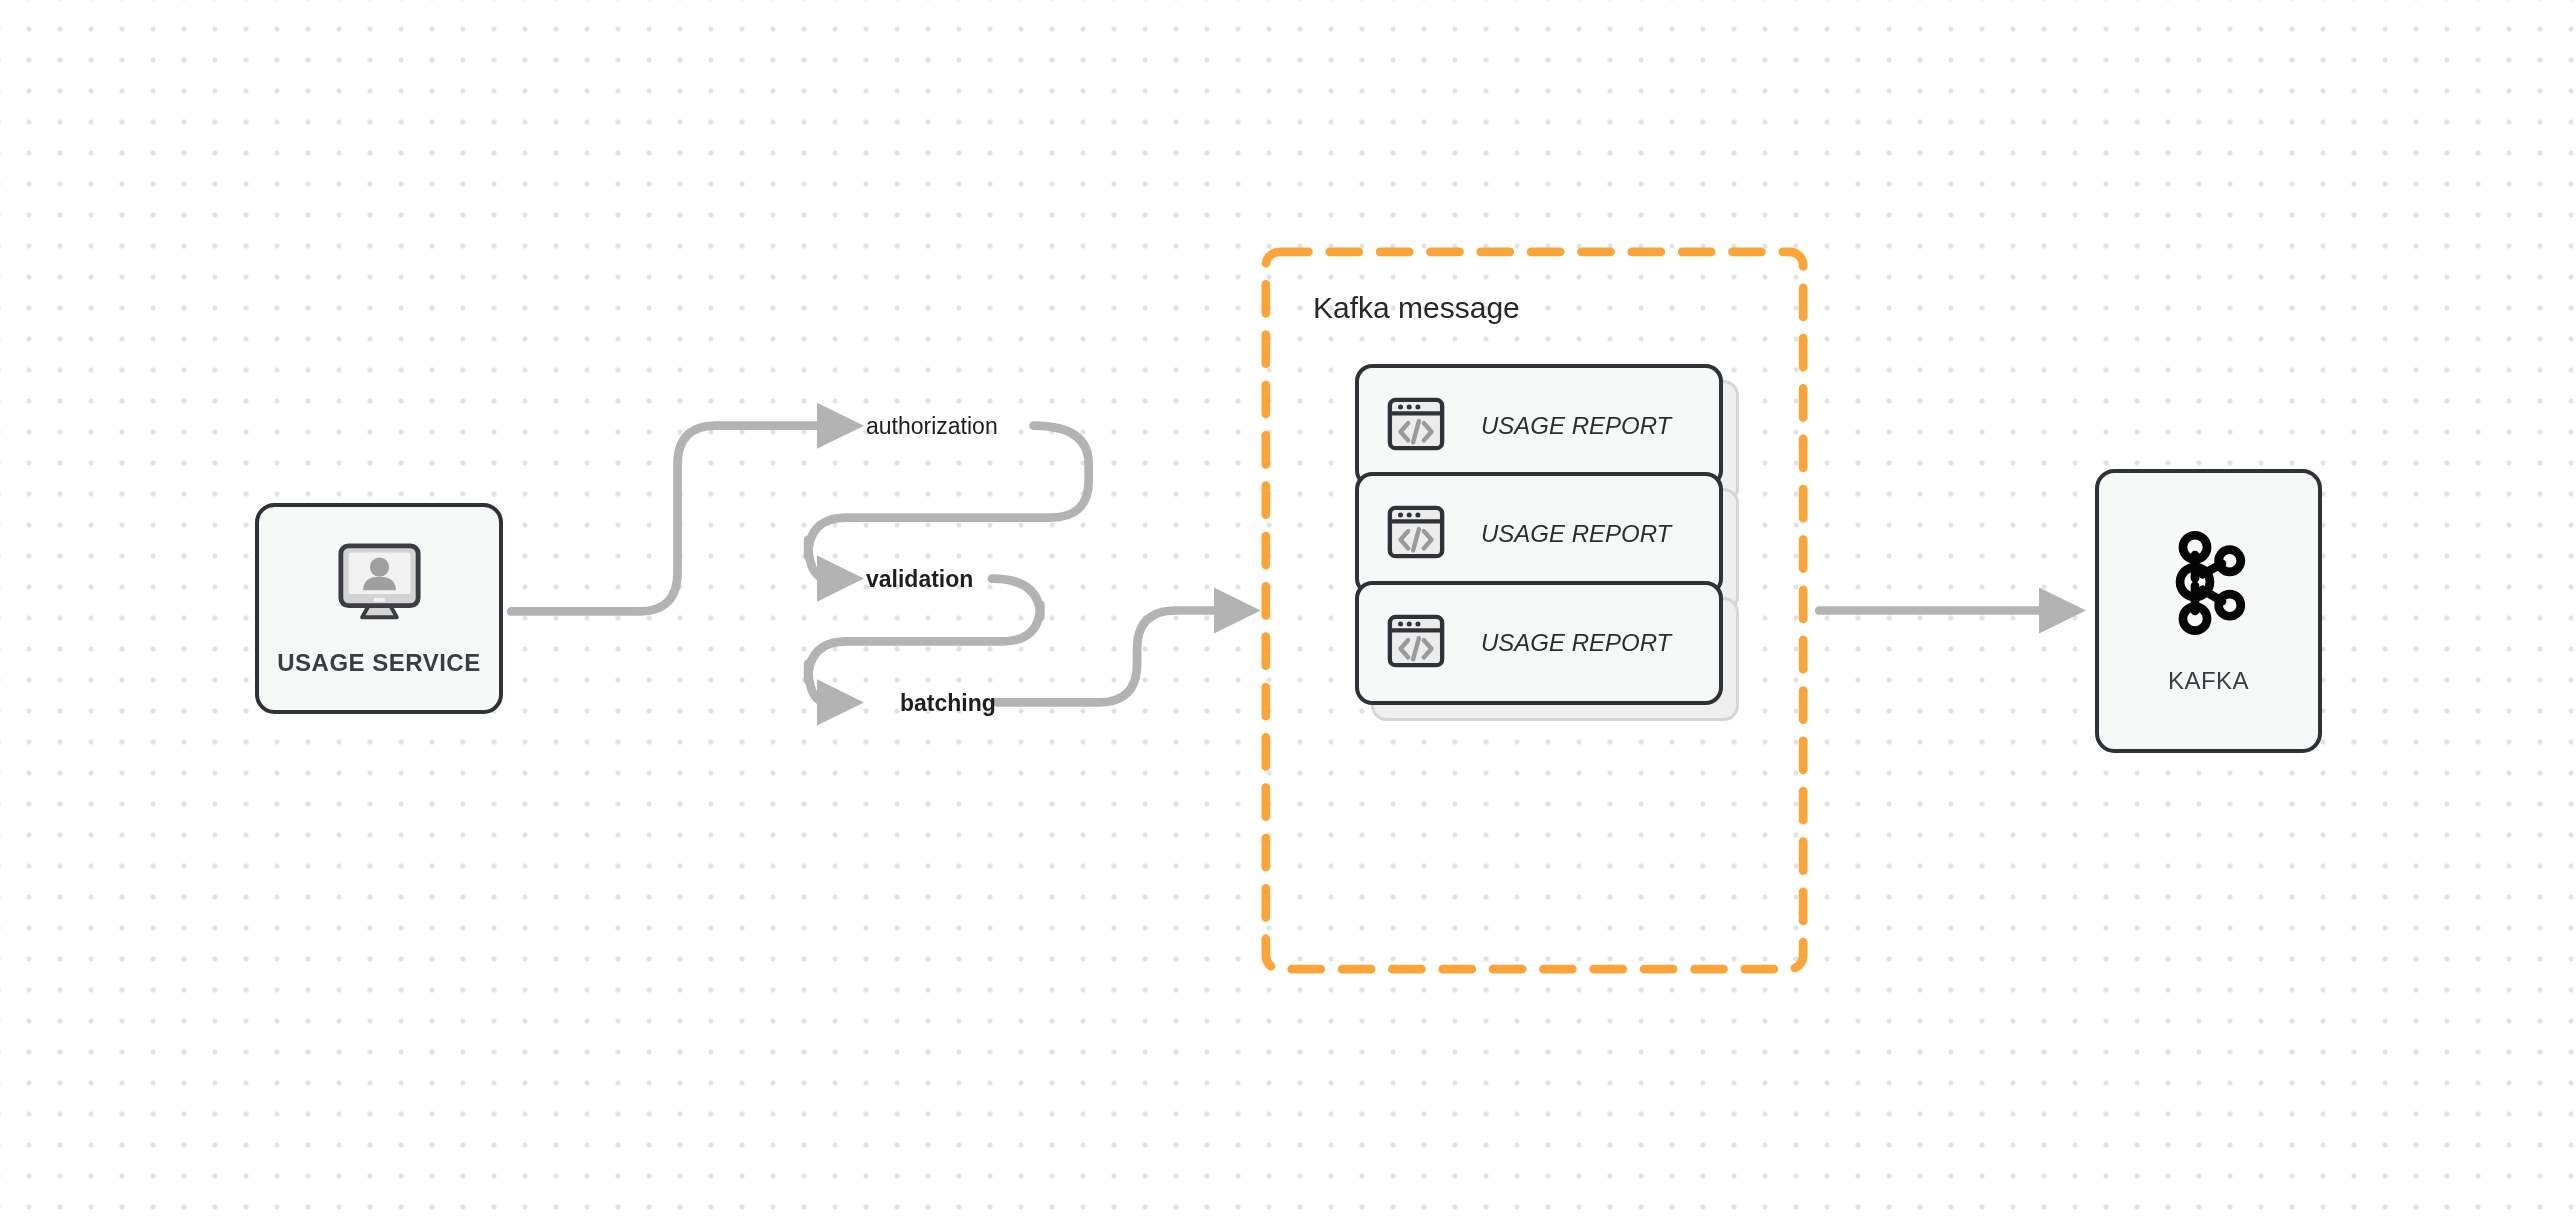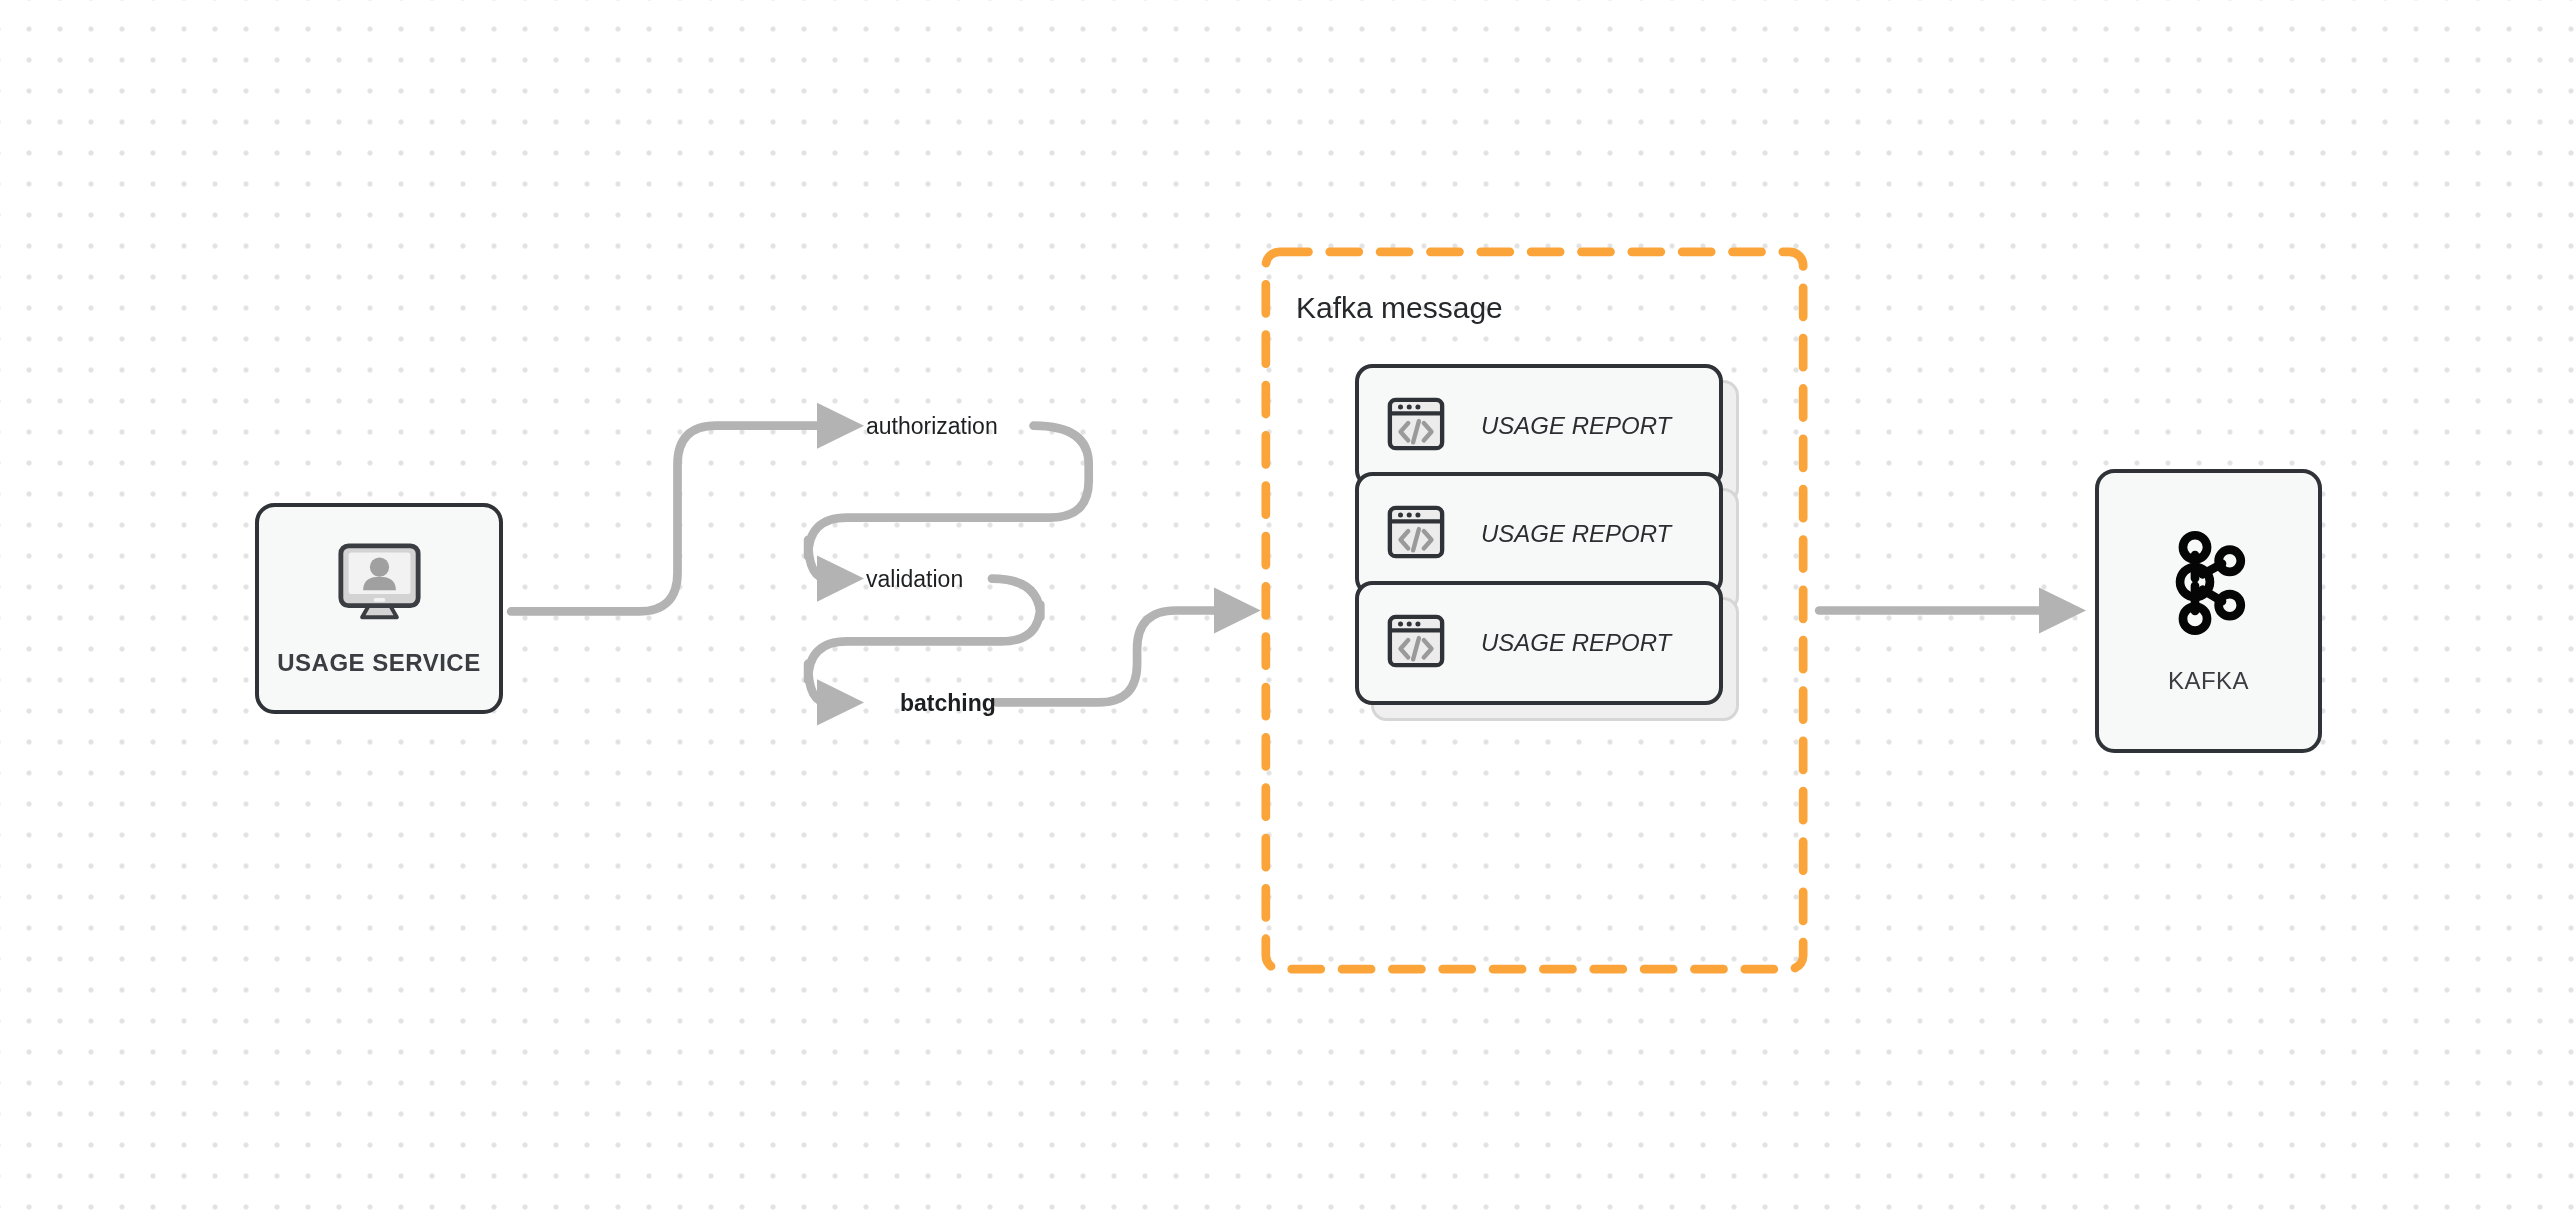--- a/index.html
+++ b/index.html
@@ -75,21 +75,21 @@
     border-radius: 13.5px;
   }
   #kafka-message-group .dash-svg {
     position: absolute;
     left: 0; top: 0;
     width: 100%; height: 100%;
     overflow: visible;
   }
   #kafka-message-title {
     position: absolute;
-    left: 35px;
+    left: 52px;
     top: 44px;
     font-size: 30px;
     color: #26282b;
     white-space: nowrap;
   }
 
   
   .report-card-wrap {
     position: absolute;
     width: 368px;
@@ -278,17 +278,17 @@
           <circle cx="72" cy="34" r="11.5"></circle>
           <circle cx="72" cy="80" r="11.5"></circle>
           <circle cx="36" cy="56" r="15.5"></circle>
         </g>
       </svg>
     </span>
     <span class="node-label">KAFKA</span>
   </div>
 
   <div class="stage-label" style="left:866px; top:426px;">authorization</div>
-  <div class="stage-label" style="left:866px; top:579px;">validation</div>
+  <div class="stage-label" style="left:866px; top:579px;font-weight:bold;">validation</div>
   <div class="stage-label" style="left:900px; top:703px;font-weight:bold;">batching</div>
 
 </div>
 
 
 </body></html>

